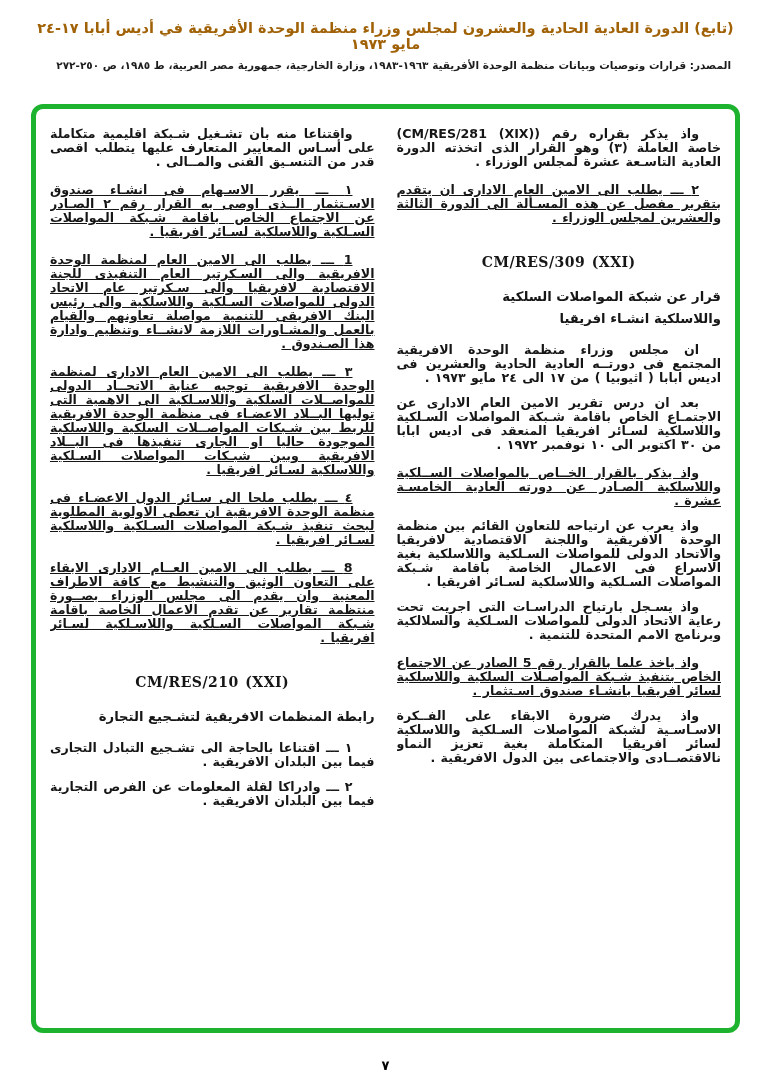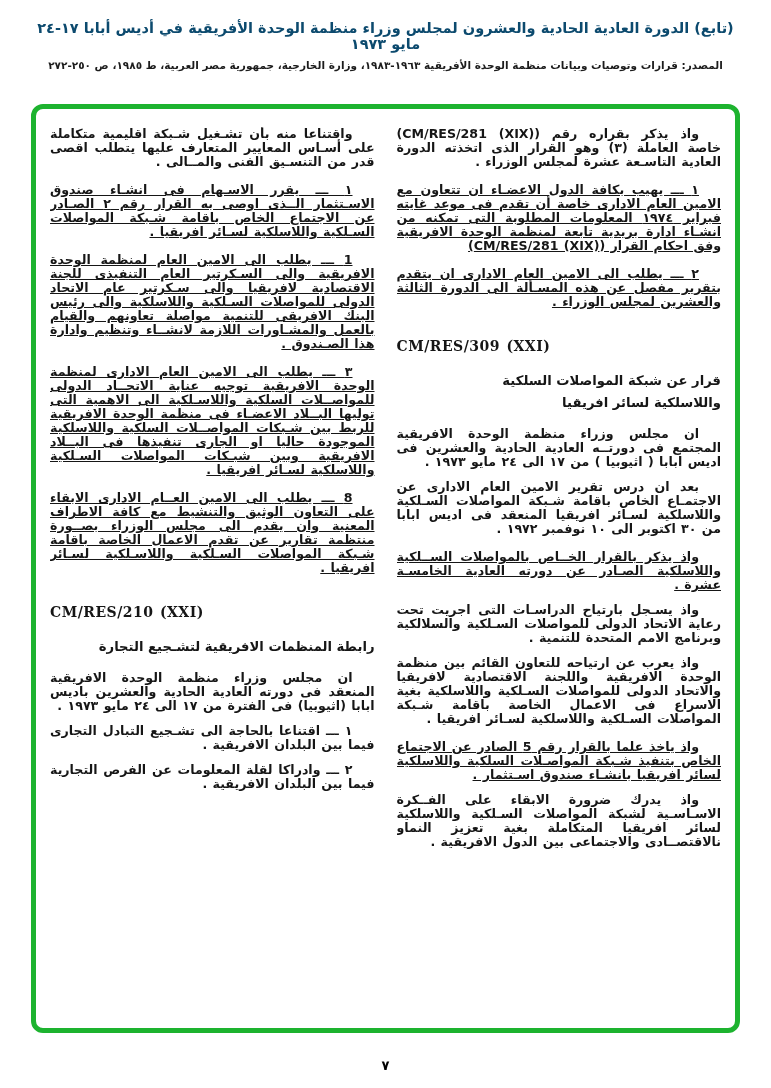--- a/index.html
+++ b/index.html
@@ -16,30 +16,31 @@
     color: #161616;
   }
   .page-header {
     direction: rtl;
     text-align: center;
     padding-top: 20px;
   }
   .header-line1 {
     font-size: 14.5px;
     font-weight: bold;
-    color: #0c4a6e;
+    color: #a16207;
     letter-spacing: 0px;
     padding: 0 28px;
   }
   .header-line2 {
     font-size: 10.5px;
     font-weight: bold;
     color: #1c1c1c;
     margin-top: 7px;
     padding: 0 40px;
+    text-align: right;
   }
   .content-frame {
     position: absolute;
     left: 31px;
     top: 104px;
     width: 709px;
     height: 929px;
     box-sizing: border-box;
     border: 5px solid #1db32f;
     border-radius: 12px;
@@ -62,21 +63,21 @@
     font-size: 12.6px;
     font-weight: bold;
     line-height: 14px;
     text-align: justify;
     text-indent: 22px;
     margin: 0 0 11px 0;
     word-spacing: 1px;
   }
   .code {
     direction: ltr;
-    text-align: left;
+    text-align: center;
     text-indent: 0;
     font-family: "DejaVu Serif", serif;
     font-size: 14px;
     font-weight: bold;
     letter-spacing: 0.5px;
     margin: 0 0 18px 0;
   }
   .mt-lg { margin-top: 30px; }
   .title {
     text-indent: 0;
@@ -109,43 +110,42 @@
   <header class="page-header">
     <div class="header-line1">(تابع) الدورة العادية الحادية والعشرون لمجلس وزراء منظمة الوحدة الأفريقية في أديس أبابا ١٧-٢٤ مايو ١٩٧٣</div>
     <div class="header-line2">المصدر: قرارات وتوصيات وبيانات منظمة الوحدة الأفريقية ١٩٦٣-١٩٨٣، وزارة الخارجية، جمهورية مصر العربية، ط ١٩٨٥، ص ٢٥٠-٢٧٢</div>
   </header>
 
   <div class="content-frame">
     <div class="columns">
 
       <section class="column">
         <p class="para">واذ يذكر بقراره رقم (CM/RES/281 (XIX)) خاصة العاملة (٣) وهو القرار الذى اتخذته الدورة العادية التاسـعة عشرة لمجلس الوزراء .</p>
-        <p class="para gap-before-num">١ ـــ يهيب بكافة الدول الاعضـاء ان تتعاون مع الامين العام الادارى خاصة أن تقدم فى موعد غايته فبراير ١٩٧٤ المعلومات المطلوبة التى تمكنه من انشـاء ادارة بريدية تابعة لمنظمة الوحدة الافريقية وفق احكام القرار (CM/RES/281 (XIX))</p>
         <p class="para gap-before-num">٢ ـــ يطلب الى الامين العام الادارى ان يتقدم بتقرير مفصل عن هذه المسـألة الى الدورة الثالثة والعشرين لمجلس الوزراء .</p>
         <p class="para code mt-lg">CM/RES/309 (XXI)</p>
         <h3 class="title title-first">قرار عن شبكة المواصلات السلكية</h3>
-        <h3 class="title title-last">واللاسلكية لسائر افريقيا</h3>
+        <h3 class="title title-last">واللاسلكية انشـاء افريقيا</h3>
         <p class="para">ان مجلس وزراء منظمة الوحدة الافريقية المجتمع فى دورتــه العادية الحادية والعشرين فى اديس ابابا ( اثيوبيا ) من ١٧ الى ٢٤ مايو ١٩٧٣ .</p>
         <p class="para">بعد ان درس تقرير الامين العام الادارى عن الاجتمـاع الخاص باقامة شـبكة المواصلات السـلكية واللاسلكية لسـائر افريقيا المنعقد فى اديس ابابا من ٣٠ اكتوبر الى ١٠ نوفمبر ١٩٧٢ .</p>
         <p class="para gap-before-num">واذ يذكر بالقرار الخــاص بالمواصلات الســلكية واللاسلكية الصـادر عن دورته العادية الخامسـة عشرة .</p>
+        <p class="para">واذ يعرب عن ارتياحه للتعاون القائم بين منظمة الوحدة الافريقية واللجنة الاقتصادية لافريقيا والاتحاد الدولى للمواصلات السـلكية واللاسلكية بغية الاسراع فى الاعمال الخاصة باقامة شـبكة المواصلات السـلكية واللاسلكية لسـائر افريقيا .</p>
         <p class="para">واذ يسـجل بارتياح الدراسـات التى اجريت تحت رعاية الاتحاد الدولى للمواصلات السـلكية والسلالكية وبرنامج الامم المتحدة للتنمية .</p>
-        <p class="para">واذ يعرب عن ارتياحه للتعاون القائم بين منظمة الوحدة الافريقية واللجنة الاقتصادية لافريقيا والاتحاد الدولى للمواصلات السـلكية واللاسلكية بغية الاسراع فى الاعمال الخاصة باقامة شـبكة المواصلات السـلكية واللاسلكية لسـائر افريقيا .</p>
         <p class="para gap-before-num">واذ ياخذ علما بالقرار رقم 5 الصادر عن الاجتماع الخاص بتنفيذ شـبكة المواصـلات السلكية واللاسلكية لسائر افريقيا بانشـاء صندوق اسـتثمار .</p>
         <p class="para">واذ يدرك ضرورة الابقاء على الفــكرة الاسـاسـية لشبكة المواصلات السـلكية واللاسلكية لسائر افريقيا المتكاملة بغية تعزيز النماو نالاقتصــادى والاجتماعى بين الدول الافريقية .</p>
       </section>
 
       <section class="column">
         <p class="para">واقتناعا منه بأن تشـغيل شـبكة اقليمية متكاملة على أسـاس المعايير المتعارف عليها يتطلب اقصى قدر من التنسـيق الفنى والمــالى .</p>
         <p class="para gap-before-num">١ ـــ يقرر الاسـهام فى انشـاء صندوق الاسـتثمار الــذى اوصى به القرار رقم ٢ الصـادر عن الاجتماع الخاص باقامة شـبكة المواصلات السـلكية واللاسلكية لسـائر افريقيا .</p>
         <p class="para gap-before-num">1 ـــ يطلب الى الامين العام لمنظمة الوحدة الافريقية والى السـكرتير العام التنفيذى للجنة الاقتصادية لافريقيا والى سـكرتير عام الاتحاد الدولى للمواصلات السـلكية واللاسلكية والى رئيس البنك الافريقى للتنمية مواصلة تعاونهم والقيام بالعمل والمشـاورات اللازمة لانشــاء وتنظيم وادارة هذا الصـندوق .</p>
         <p class="para gap-before-num">٣ ـــ يطلب الى الامين العام الادارى لمنظمة الوحدة الافريقية توجيه عناية الاتحــاد الدولى للمواصــلات السلكية واللاسـلكية الى الاهمية التى توليها البــلاد الاعضـاء فى منظمة الوحدة الافريقية للربط بين شـبكات المواصــلات السلكية واللاسلكية الموجودة حاليا او الجارى تنفيذها فى البــلاد الافريقية وبين شبـكات المواصلات السـلكية واللاسلكية لسـائر افريقيا .</p>
+        <p class="para gap-before-num">٤ ـــ يطلب ملحا الى سـائر الدول الاعضـاء فى منظمة الوحدة الافريقية ان تعطى الاولوية المطلوبة لبحث تنفيذ شـبكة المواصلات السـلكية واللاسلكية لسـائر افريقيا .</p>
         <p class="para gap-before-num">8 ـــ يطلب الى الامين العــام الادارى الابقاء على التعاون الوثيق والتنشيط مع كافة الاطراف المعنية وان يقدم الى مجلس الوزراء بصــورة منتظمة تقارير عن تقدم الاعمال الخاصة باقامة شـبكة المواصلات السـلكية واللاسـلكية لسـائر افريقيا .</p>
         <p class="para code mt-lg">CM/RES/210 (XXI)</p>
         <h3 class="title title-last">رابطة المنظمات الافريقية لتشـجيع التجارة</h3>
-        <p class="para">ان مجلس وزراء منظمة الوحدة الافريقية المنعقد فى دورته العادية الحادية والعشرين باديس ابابا (اثيوبيا) فى الفترة من ١٧ الى ٢٤ مايو ١٩٧٣ .</p>
         <p class="para">١ ـــ اقتناعا بالحاجة الى تشـجيع التبادل التجارى فيما بين البلدان الافريقية .</p>
         <p class="para">٢ ـــ وادراكا لقلة المعلومات عن الفرص التجارية فيما بين البلدان الافريقية .</p>
 
       </section>
 
     </div>
   </div>
 
   <footer class="page-footer">
     <span class="page-number">٧</span>

